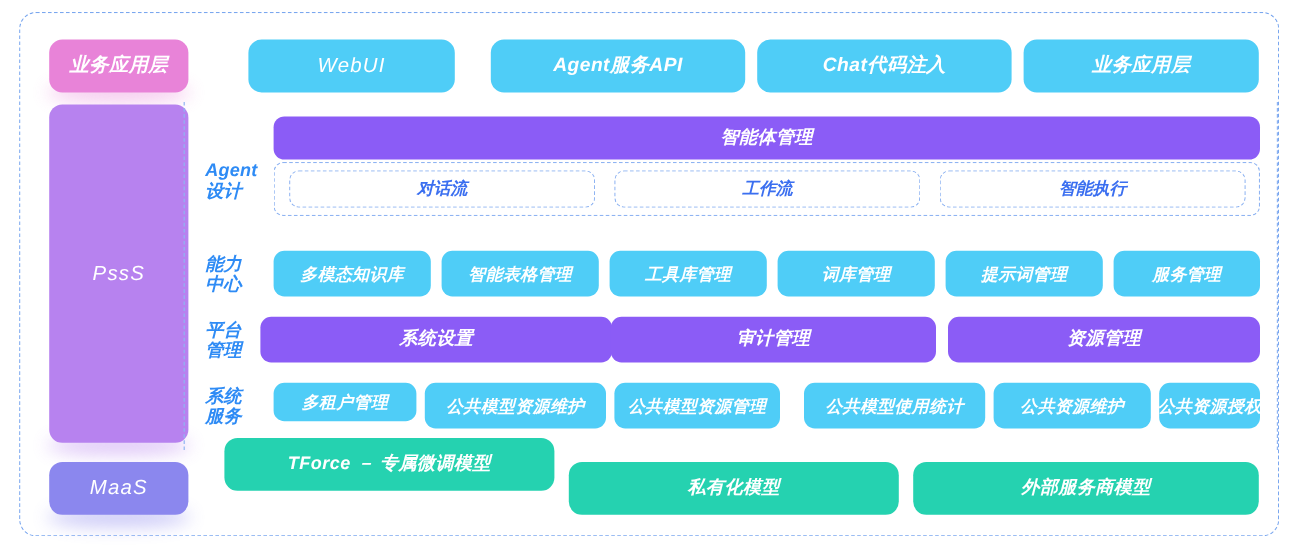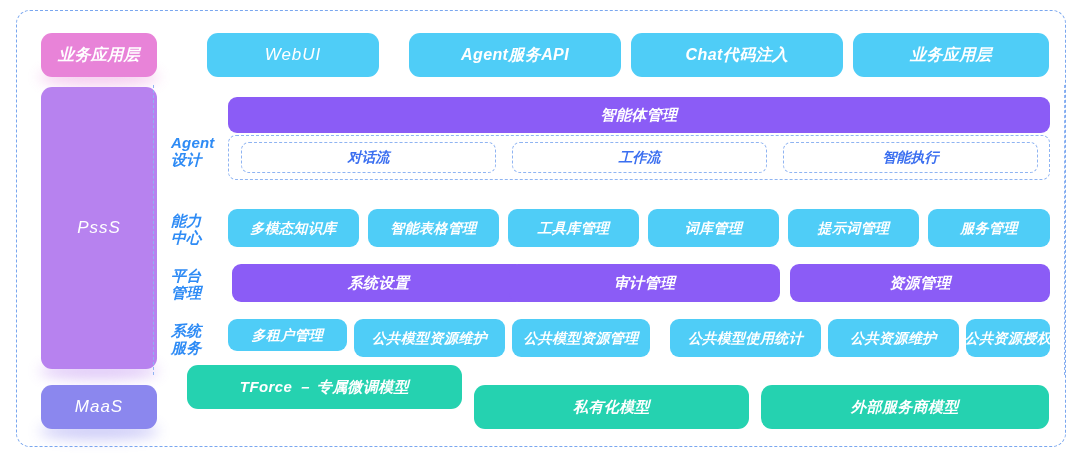--- a/index.html
+++ b/index.html
@@ -148,21 +148,21 @@
   <div class="pill c-cyan" style="left:211px; top:198px; width:131px; height:38px; font-size:14px;">多模态知识库</div>
   <div class="pill c-cyan" style="left:351px; top:198px; width:131px; height:38px; font-size:14px;">智能表格管理</div>
   <div class="pill c-cyan" style="left:491px; top:198px; width:131px; height:38px; font-size:14px;">工具库管理</div>
   <div class="pill c-cyan" style="left:631px; top:198px; width:131px; height:38px; font-size:14px;">词库管理</div>
   <div class="pill c-cyan" style="left:771px; top:198px; width:131px; height:38px; font-size:14px;">提示词管理</div>
   <div class="pill c-cyan" style="left:911px; top:198px; width:122px; height:38px; font-size:14px;">服务管理</div>
 
   <div class="rowlabel" style="left:154px; top:251px; width:56px; height:46px;">平台
 管理</div>
 
-  <div class="pill c-indigo" style="left:215px; top:253px; width:293px; height:38px; font-size:15px;">系统设置</div>
+  <div class="pill c-indigo" style="left:200px; top:253px; width:293px; height:38px; font-size:15px;">系统设置</div>
   <div class="pill c-indigo" style="left:492px; top:253px; width:271px; height:38px; font-size:15px;">审计管理</div>
   <div class="pill c-indigo" style="left:773px; top:253px; width:260px; height:38px; font-size:15px;">资源管理</div>
 
   <div class="rowlabel" style="left:154px; top:306px; width:56px; height:46px;">系统
 服务</div>
 
   <div class="pill c-cyan" style="left:211px; top:308px; width:119px; height:32px; font-size:14px;">多租户管理</div>
   <div class="pill c-cyan" style="left:337px; top:308px; width:151px; height:38px; font-size:14px;">公共模型资源维护</div>
   <div class="pill c-cyan" style="left:495px; top:308px; width:138px; height:38px; font-size:14px;">公共模型资源管理</div>
   <div class="pill c-cyan" style="left:653px; top:308px; width:151px; height:38px; font-size:14px;">公共模型使用统计</div>

